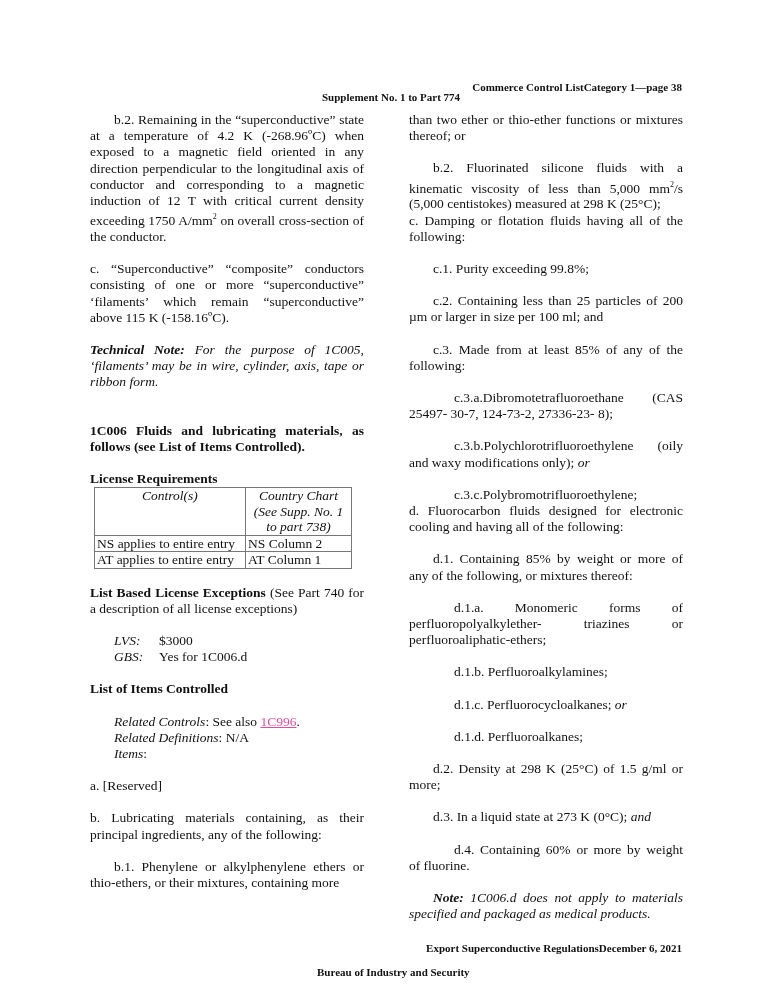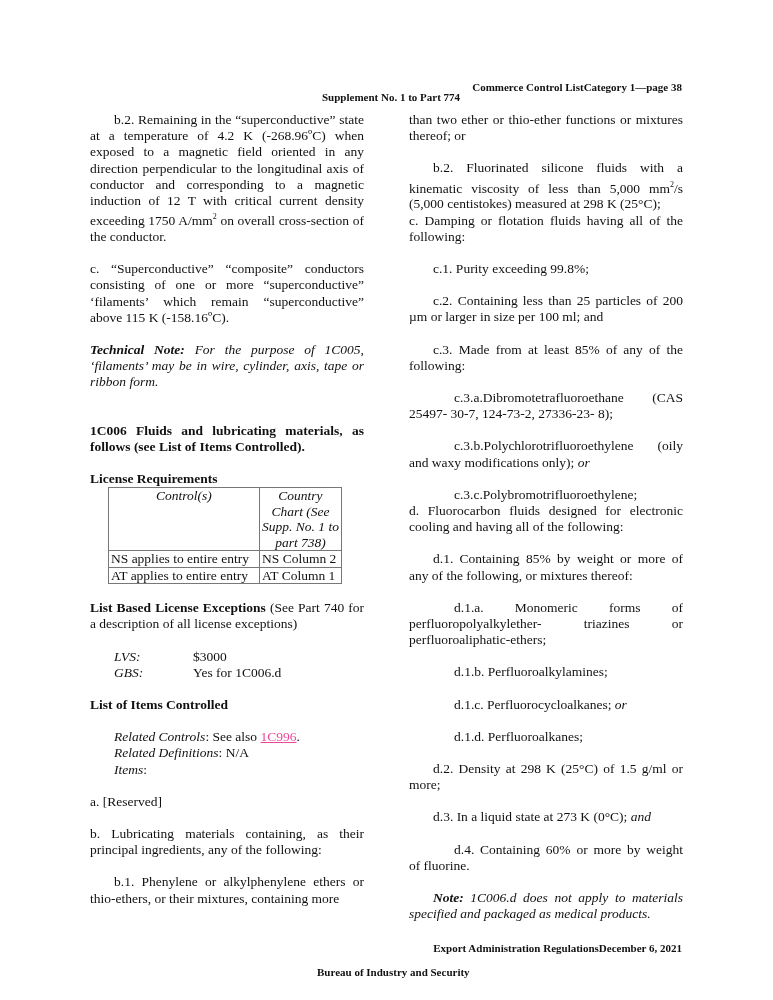--- a/index.html
+++ b/index.html
@@ -26,26 +26,26 @@
     .gap { height: 16px; }
     .ind1 { text-indent: 24px; }
     .ind2 { text-indent: 45px; }
     .b { font-weight: bold; }
     .i { font-style: italic; }
     .bi { font-weight: bold; font-style: italic; }
     .indent-block { padding-left: 24px; }
     a.link { color: #ec4899; text-decoration: underline; }
 
     table.lic {
-      border-collapse: collapse; width: 234px; margin-left: 18px; font-size: 13.5px; line-height: 15.5px;
+      border-collapse: collapse; width: 258px; margin-left: 4px; font-size: 13.5px; line-height: 15.5px;
     }
     table.lic td { border: 1px solid #777; padding: 0 2px; vertical-align: top; }
     table.lic td.h { font-style: italic; text-align: center; }
     table.lic td.c1 { width: 146px; white-space: nowrap; }
-    .row2 { display: flex; gap: 34px; }
+    .row2 { display: flex; }
     .row2 .k { width: 45px; font-style: italic; }
   </style>
 </head>
 <body>
 
 <div class="hdr">
   <span>Commerce Control List</span>
   <span class="c">Supplement No. 1 to Part 774</span>
   <span>Category 1—page  38</span>
 </div>
@@ -138,16 +138,16 @@
   <p class="p ind1">d.2.  Density at 298 K (25°C) of 1.5 g/ml or more;</p>
   <div class="gap"></div>
   <p class="p ind1"><span>d.3.  In a liquid state at 273 K (0°C); </span><span class="i">and</span></p>
   <div class="gap"></div>
   <p class="p ind2">d.4.  Containing 60% or more by weight of fluorine.</p>
   <div class="gap"></div>
   <p class="p ind1 i"><span class="bi">Note:</span><span>   1C006.d does not apply to materials specified and packaged as medical products.</span></p>
 </div>
 
 <div class="ftr">
-  <span>Export Administration Regulations</span>
+  <span>Export Superconductive Regulations</span>
   <span class="c">Bureau of Industry and Security</span>
   <span>December 6, 2021</span>
 </div>
 
 </body></html>

